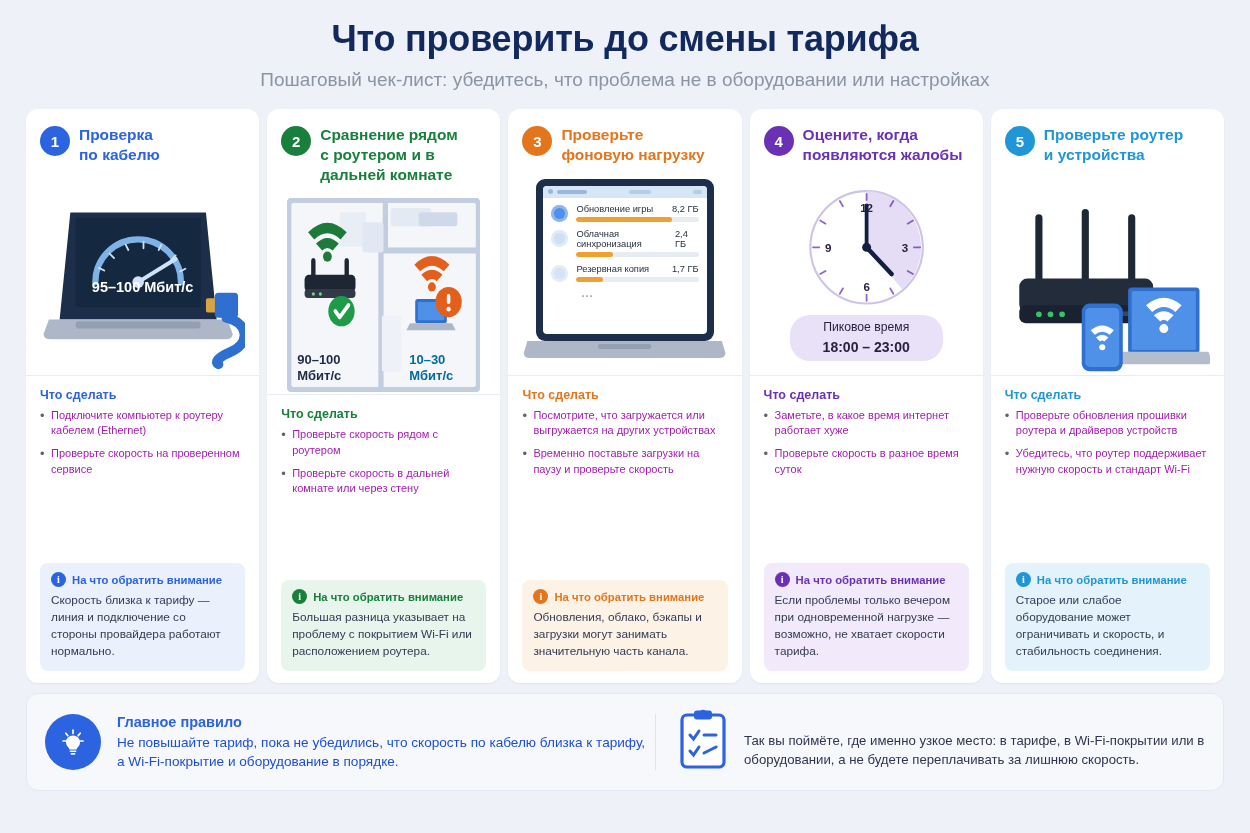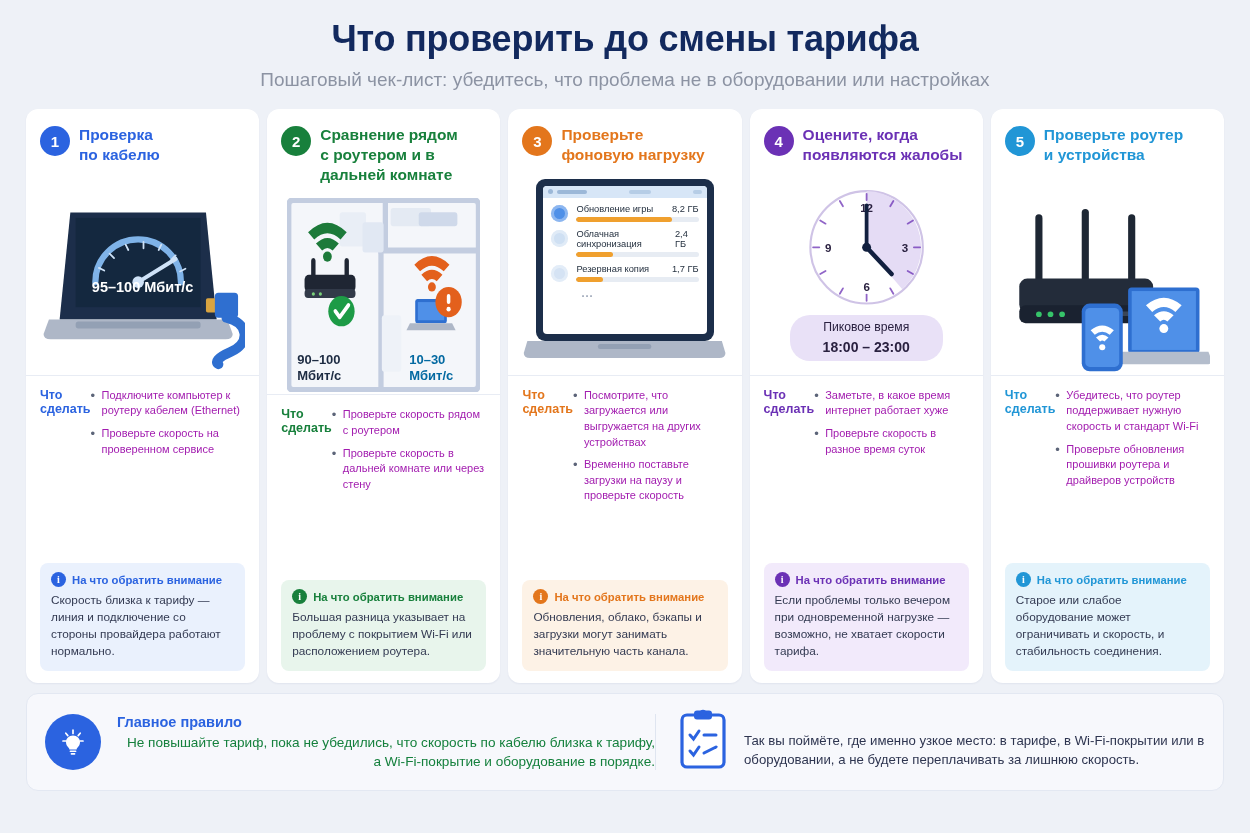--- a/index.html
+++ b/index.html
@@ -39,21 +39,21 @@
     color:#fff; font-size:15px; font-weight:bold;
     display:flex; align-items:center; justify-content:center;
     margin-top:1px;
   }
   .card-title { font-size:15.5px; font-weight:bold; line-height:1.27; }
 
   .illus { height:200px; margin-top:10px; position:relative; }
 
   .divider { height:1px; background:#e8ecf4; margin:0 0 0 0; }
 
-  .card-body { padding:12px 14px 0 14px; flex:1; display:flex; flex-direction:row; }
+  .card-body { padding:12px 14px 0 14px; flex:1; display:flex; flex-direction:column; }
   .todo-title { font-size:12.5px; font-weight:bold; margin-bottom:6px; }
   ul.todo { margin:0; padding:0; list-style:none; }
   ul.todo li {
     font-size:11px; color:#a21caf; line-height:1.42;
     padding-left:11px; position:relative; margin-bottom:7px;
   }
   ul.todo li::before {
     content:"•"; position:absolute; left:0; top:-1px; color:#5c6478; font-size:13px;
   }
 
@@ -76,21 +76,21 @@
     border-radius:12px; height:98px; display:flex; align-items:center;
     padding:0 18px;
   }
   .f-left { display:flex; align-items:center; gap:16px; flex:0 0 610px; }
   .f-right { display:flex; align-items:center; gap:16px; padding-left:22px; border-left:1px solid #dfe5f0; height:56px; }
   .bulb {
     width:56px; height:56px; border-radius:50%; background:#2b63e0;
     flex:0 0 56px; display:flex; align-items:center; justify-content:center;
   }
   .f-rule-title { font-size:14.5px; font-weight:bold; color:#2b63e0; margin-bottom:3px; }
-  .f-rule-text { font-size:13.6px; color:#15803d; line-height:1.42;text-align:right; }
+  .f-rule-text { font-size:13.6px; color:#1d4ed8; line-height:1.42; }
   .f-note { font-size:13.2px; color:#2e3550; line-height:1.46;margin-top:16px; }
 
   
   .abs { position:absolute; }
   .pill {
     position:absolute; border-radius:20px; font-size:11.5px; text-align:center;
     line-height:1.3; padding:5px 10px;
   }
 </style>
 </head>
@@ -426,22 +426,22 @@
         </g>
       </g>
     </svg>
   </div>
       </div>
     </div>
     <div class="divider"></div>
     <div class="card-body">
       <div class="todo-title" style="color:#2196d6">Что сделать</div>
       <ul class="todo">
+            <li>Проверьте обновления прошивки роутера и драйверов устройств</li>
             <li>Убедитесь, что роутер поддерживает нужную скорость и стандарт Wi-Fi</li>
-            <li>Проверьте обновления прошивки роутера и драйверов устройств</li>
           </ul>
     </div>
     <div class="note" style="background:#e4f3fb">
       <div class="note-head">
         <div class="note-ico" style="background:#2196d6">i</div>
         <div class="note-title" style="color:#2196d6">На что обратить внимание</div>
       </div>
       <div class="note-text">Старое или слабое оборудование может ограничивать и скорость, и стабильность соединения.</div>
     </div>
       </div>

